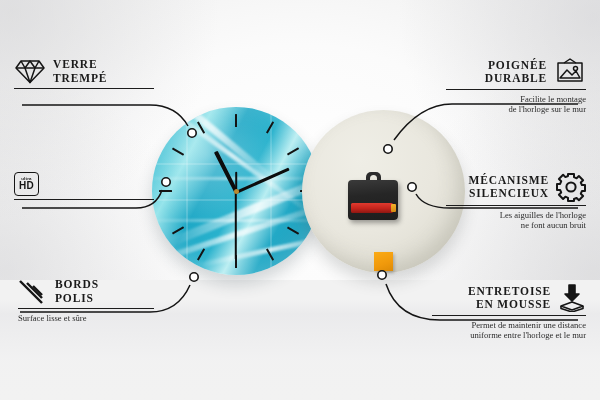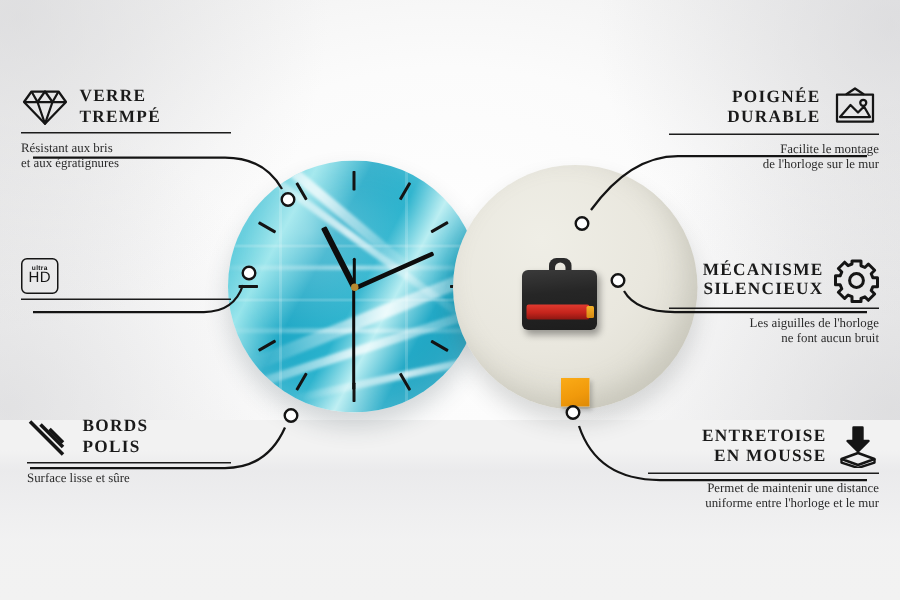--- a/index.html
+++ b/index.html
@@ -50,21 +50,21 @@
   .f-desc.ta-r { text-align:right; }
   .ico { flex:0 0 auto; display:block; }
 
   
   .hdbadge {
     width:25px; height:24px; border:1.6px solid #151515; border-radius:4px;
     display:flex; flex-direction:column; align-items:center; justify-content:center;
     line-height:1;
   }
   .hdbadge .u { font-family:"Liberation Sans",sans-serif; font-size:4.4px; font-weight:700; letter-spacing:.2px; color:#151515; }
-  .hdbadge .h { font-family:"Liberation Sans",sans-serif; font-size:10px; font-weight:400; letter-spacing:.3px; color:#151515; margin-top:.5px;}
+  .hdbadge .h { font-family:"Liberation Sans",sans-serif; font-size:10px; font-weight:700; letter-spacing:.3px; color:#151515; margin-top:.5px;}
 
   
   #clockFront {
     position:absolute; left:152px; top:107px; width:168px; height:168px;
     border-radius:50%;
     background:
       radial-gradient(circle at 32% 28%, rgba(255,255,255,.30) 0%, rgba(255,255,255,0) 42%),
       linear-gradient(118deg, #2fb6cf 0%, #43c3d6 14%, #8fe3ea 24%, #1ea8c6 38%, #29b2cd 52%, #b9eef2 62%, #23a9c6 74%, #1a9fbe 88%, #1593b4 100%);
     box-shadow:0 9px 16px rgba(40,60,70,.20), inset 0 0 26px rgba(255,255,255,.22);
     overflow:hidden;
@@ -203,22 +203,20 @@
           <path d="M7,3 L25,3 L30,10 L16,24.5 L2,10 Z"></path>
           <path d="M2,10 L30,10"></path>
           <path d="M7,3 L11,10 L16,24.5 L21,10 L25,3"></path>
           <path d="M11,10 L16,3 L21,10"></path>
         </g>
       </svg>
       <div class="f-title">VERRE
 TREMPÉ</div>
     </div>
     <div class="rule" style="width:140px;"></div>
-    <div class="f-desc">Résistant aux bris
-et aux égratignures</div>
   </div>
 
   <div class="feature" style="left:14px; top:172px; width:140px;">
     <div class="f-head">
       <div class="hdbadge">
         <span class="u">ultra</span>
         <span class="h">HD</span>
       </div>
     </div>
     <div class="rule" style="width:140px;"></div>

